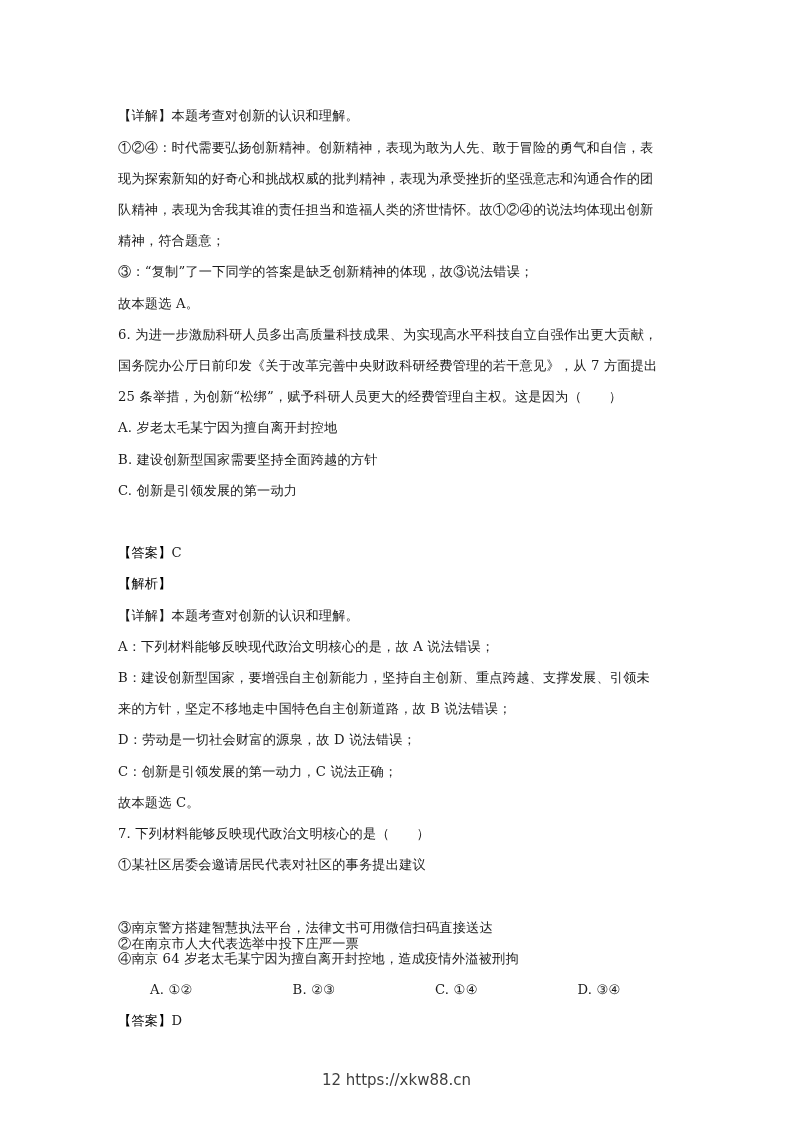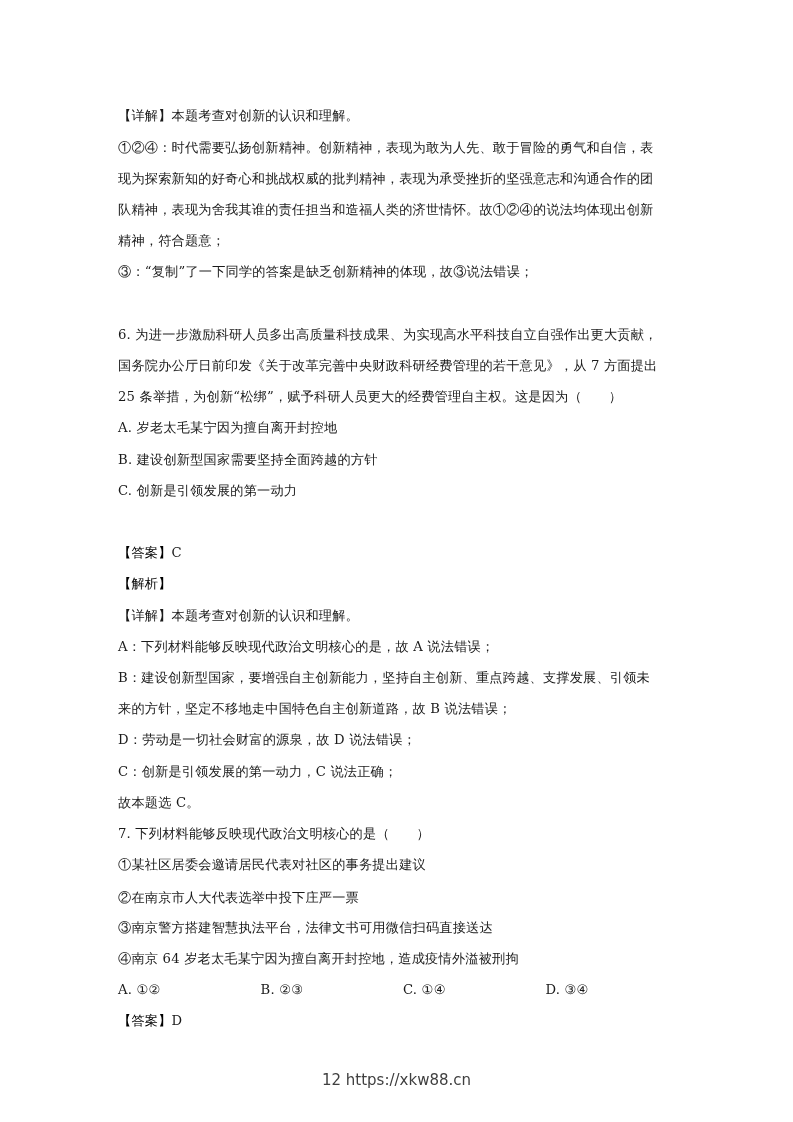--- a/index.html
+++ b/index.html
@@ -8,40 +8,41 @@
     font-family: "DejaVu Serif", "Liberation Serif", serif;
     color: #1a1a1a;
   }
   .page { position: absolute; left: 0; top: 0; width: 643px; height: 1122px; }
   .line {
     position: absolute; left: 118px; width: 570px;
     font-size: 13.2px; line-height: 20px; white-space: nowrap;
     letter-spacing: 0.2px;
   }
   .tag { color: #000000; }
-  .opts4 { display: flex; }
+  .opts4 { display: flex; margin-left: 32px; }
   .opts4 span { display: inline-block; width: 159px; }
   .footer {
     position: absolute; top: 1071px; left: 0; width: 793px; text-align: center;
     font-family: "DejaVu Sans", "Liberation Sans", sans-serif; font-size: 15px; color: #404040;
   }
 </style>
 </head>
 <body>
 
 <div class="page">
 
   <div class="line" style="top:106px">
     <span>【详解】</span><span>本题考查对创新的认识和理解。</span>
   </div>
   <div class="line" style="top:138px">①②④：时代需要弘扬创新精神。创新精神，表现为敢为人先、敢于冒险的勇气和自信，表</div>
   <div class="line" style="top:169px">现为探索新知的好奇心和挑战权威的批判精神，表现为承受挫折的坚强意志和沟通合作的团</div>
   <div class="line" style="top:200px">队精神，表现为舍我其谁的责任担当和造福人类的济世情怀。故①②④的说法均体现出创新</div>
   <div class="line" style="top:231px">精神，符合题意；</div>
   <div class="line" style="top:262px">③：“复制”了一下同学的答案是缺乏创新精神的体现，故③说法错误；</div>
+  <div class="line" style="top:294px">故本题选 A。</div>
 
   <div class="line" style="top:325px">6. 为进一步激励科研人员多出高质量科技成果、为实现高水平科技自立自强作出更大贡献，</div>
   <div class="line" style="top:356px">国务院办公厅日前印发《关于改革完善中央财政科研经费管理的若干意见》，从 7 方面提出</div>
   <div class="line" style="top:387px">25 条举措，为创新“松绑”，赋予科研人员更大的经费管理自主权。这是因为（　　）</div>
 
   <div class="line" style="top:418px">A. 岁老太毛某宁因为擅自离开封控地</div>
   <div class="line" style="top:450px">B. 建设创新型国家需要坚持全面跨越的方针</div>
   <div class="line" style="top:481px">C. 创新是引领发展的第一动力</div>
 
   <div class="line" style="top:543px">
@@ -55,21 +56,21 @@
   </div>
   <div class="line" style="top:637px">A：下列材料能够反映现代政治文明核心的是，故 A 说法错误；</div>
   <div class="line" style="top:668px">B：建设创新型国家，要增强自主创新能力，坚持自主创新、重点跨越、支撑发展、引领未</div>
   <div class="line" style="top:699px">来的方针，坚定不移地走中国特色自主创新道路，故 B 说法错误；</div>
   <div class="line" style="top:730px">D：劳动是一切社会财富的源泉，故 D 说法错误；</div>
   <div class="line" style="top:762px">C：创新是引领发展的第一动力，C 说法正确；</div>
   <div class="line" style="top:793px">故本题选 C。</div>
 
   <div class="line" style="top:824px">7. 下列材料能够反映现代政治文明核心的是（　　）</div>
   <div class="line" style="top:855px">①某社区居委会邀请居民代表对社区的事务提出建议</div>
-  <div class="line" style="top:888px">②在南京市人大代表选举中投下庄严一票</div>
+  <div class="line" style="top:934px">②在南京市人大代表选举中投下庄严一票</div>
   <div class="line" style="top:918px">③南京警方搭建智慧执法平台，法律文书可用微信扫码直接送达</div>
   <div class="line" style="top:949px">④南京 64 岁老太毛某宁因为擅自离开封控地，造成疫情外溢被刑拘</div>
 
   <div class="line opts4" style="top:980px">
     <span>A. ①②</span>
     <span>B. ②③</span>
     <span>C. ①④</span>
     <span>D. ③④</span>
   </div>
 

